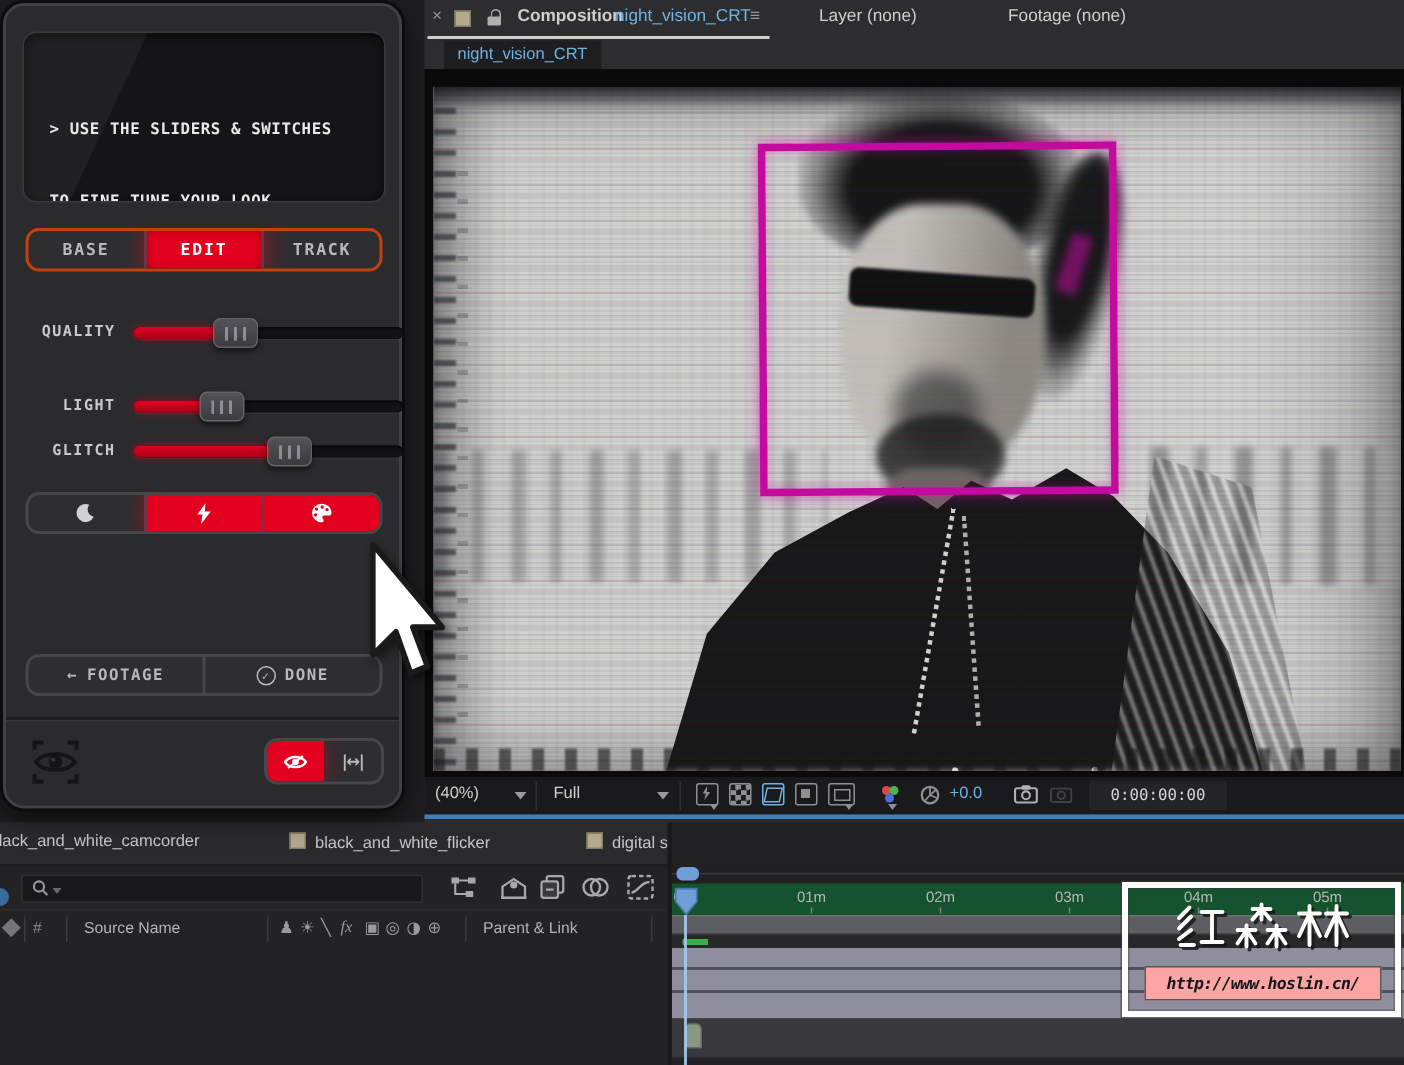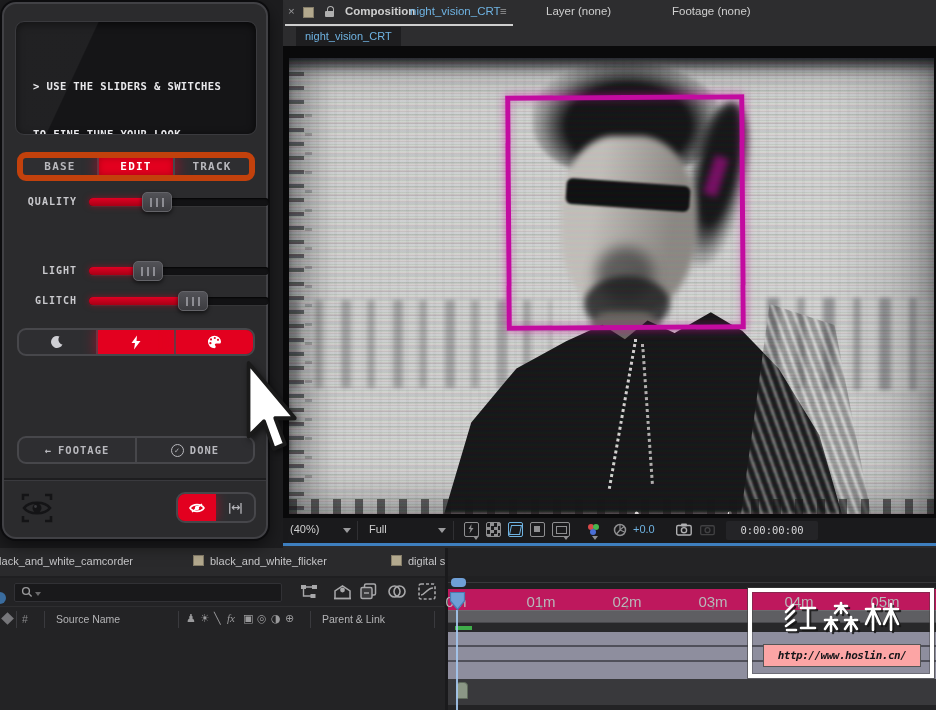--- a/index.html
+++ b/index.html
@@ -92,21 +92,21 @@
   .search-box{position:absolute;left:14px;top:5px;width:266px;height:17px;background:#19191b;border:1px solid #313135;border-radius:2px;}
   .hdr-row{position:absolute;left:0;top:58px;width:444px;height:26px;background:#232325;border-top:1px solid #2e2e30;color:#a9a9ab;font-size:10.5px;}
   .hdr-row .t{position:absolute;top:6px;}
   .hsep{position:absolute;top:4px;width:1px;height:17px;background:#3a3a3e;}
   .glyph-ic{position:absolute;top:5px;color:#9a9a9c;font-size:11px;font-family:"DejaVu Sans",sans-serif;}
   .tl-divider{position:absolute;left:445px;top:0;width:3px;height:162px;background:#1a1a1c;}
   .tl-right{position:absolute;left:448px;top:0;width:488px;height:162px;background:#232325;}
   .nav-row{position:absolute;left:0;top:28px;width:488px;height:13px;background:#202022;}
   .nav-groove{position:absolute;left:0;top:6px;width:488px;height:1px;background:#38383b;}
   .nav-pill{position:absolute;left:3px;top:2px;width:15px;height:9px;background:#6f9fd6;border-radius:4px;}
-  .ruler{position:absolute;left:0;top:41px;width:488px;height:21px;background:#be185d;border-bottom:1px solid #1c1c1e;color:#b8b8ba;font-size:15px;}
+  .ruler{position:absolute;left:0;top:41px;width:488px;height:21px;background:#14532d;border-bottom:1px solid #1c1c1e;color:#b8b8ba;font-size:10px;}
   .rlab{position:absolute;top:4px;transform:translateX(-50%);}
   .rtick{position:absolute;top:16px;width:1px;height:4px;background:#808084;transform:translateX(-50%);}
   .workbar{position:absolute;left:0;top:62px;width:488px;height:13px;background:#5e5e62;border-top:1px solid #6c6c70;border-bottom:1px solid #48484c;box-sizing:border-box;}
   .layer-dark{position:absolute;left:0;top:75px;width:488px;height:9px;background:#28282a;}
   .green-strip{position:absolute;left:7px;top:78px;width:17px;height:4px;background:#3fae4a;}
   .bands{position:absolute;left:0;top:84px;width:488px;height:47px;
     background:linear-gradient(#8e8e9e 0 13px,#50505a 13px 15px,#8e8e9e 15px 28px,#50505a 28px 30px,#8e8e9e 30px 47px);}
   .grey-band{position:absolute;left:0;top:131px;width:488px;height:26px;background:#39393c;}
   .mini-tab{position:absolute;left:8px;top:134px;width:12px;height:17px;background:#8b9786;border:1px solid #5f6b5c;border-radius:4px 4px 0 0;box-sizing:border-box;}
   .playhead{position:absolute;left:1px;top:43px;width:17px;height:20px;}
@@ -125,21 +125,21 @@
 
   
   .panel{left:2px;top:2px;width:266px;height:537px;background:#2b2b2d;border:2px solid #414145;border-radius:14px;
     box-shadow:0 0 0 2px #0c0c0e, 0 6px 18px rgba(0,0,0,.6);box-sizing:border-box;z-index:20;}
   .screen{position:absolute;left:11px;top:17px;width:240px;height:112px;background:#151517;border:1px solid #3a3a3e;border-radius:9px;
     box-shadow:inset 0 2px 8px rgba(0,0,0,.7);overflow:hidden;}
   .screen .sheen{position:absolute;left:0;top:0;width:100%;height:100%;
     background:linear-gradient(115deg, rgba(255,255,255,.05) 0 28%, rgba(0,0,0,0) 28.5%);}
   .screen-text{position:absolute;left:17px;top:24px;color:#e9e9ec;font-family:"DejaVu Sans Mono",monospace;
     font-size:10.5px;font-weight:bold;letter-spacing:.4px;line-height:16px;white-space:pre;}
-  .seg-row{position:absolute;left:13px;width:238px;height:29px;border:6px solid #c2410c;border-radius:9px;background:#2e2e31;
+  .seg-row{position:absolute;left:13px;width:238px;height:29px;border:2px solid #c2410c;border-radius:9px;background:#2e2e31;
     box-sizing:border-box;display:flex;overflow:hidden;}
   .seg{flex:1;display:flex;align-items:center;justify-content:center;color:#b8b8bd;font-size:11px;font-weight:bold;
     letter-spacing:1.2px;border-right:2px solid #47474b;font-family:"DejaVu Sans Mono",monospace;}
   .seg:last-child{border-right:none;}
   .seg.red{background:#e3001f;color:#fff;box-shadow:0 0 14px 2px rgba(230,0,40,.55), inset 0 0 6px rgba(120,0,10,.5);}
   .srow{position:absolute;left:13px;width:240px;height:20px;}
   .slabel{position:absolute;left:0;top:4px;width:60px;text-align:right;color:#c9c9cd;font-size:10px;font-weight:bold;
     letter-spacing:1px;font-family:"DejaVu Sans Mono",monospace;}
   .strack{position:absolute;left:72px;top:6px;width:180px;height:8px;background:#121214;border-radius:4px;
     box-shadow:inset 0 1px 2px rgba(0,0,0,.8), 0 1px 0 rgba(255,255,255,.05);}
@@ -412,21 +412,21 @@
         <div>TO FINE TUNE YOUR LOOK</div>
       </div>
     </div>
 
     <div class="seg-row" style="top:148px;">
       <div class="seg">BASE</div>
       <div class="seg red">EDIT</div>
       <div class="seg">TRACK</div>
     </div>
 
-    <div class="srow" style="top:188px;">
+    <div class="srow" style="top:208px;">
       <span class="slabel">QUALITY</span>
       <div class="strack">
         <div class="sfill" style="width: 38%;"></div>
         <div class="shandle" style="left: 38%;">
             <span class="grip"></span>
           </div>
       </div>
     </div>
     <div class="srow" style="top:257px;">
       <span class="slabel">LIGHT</span>

